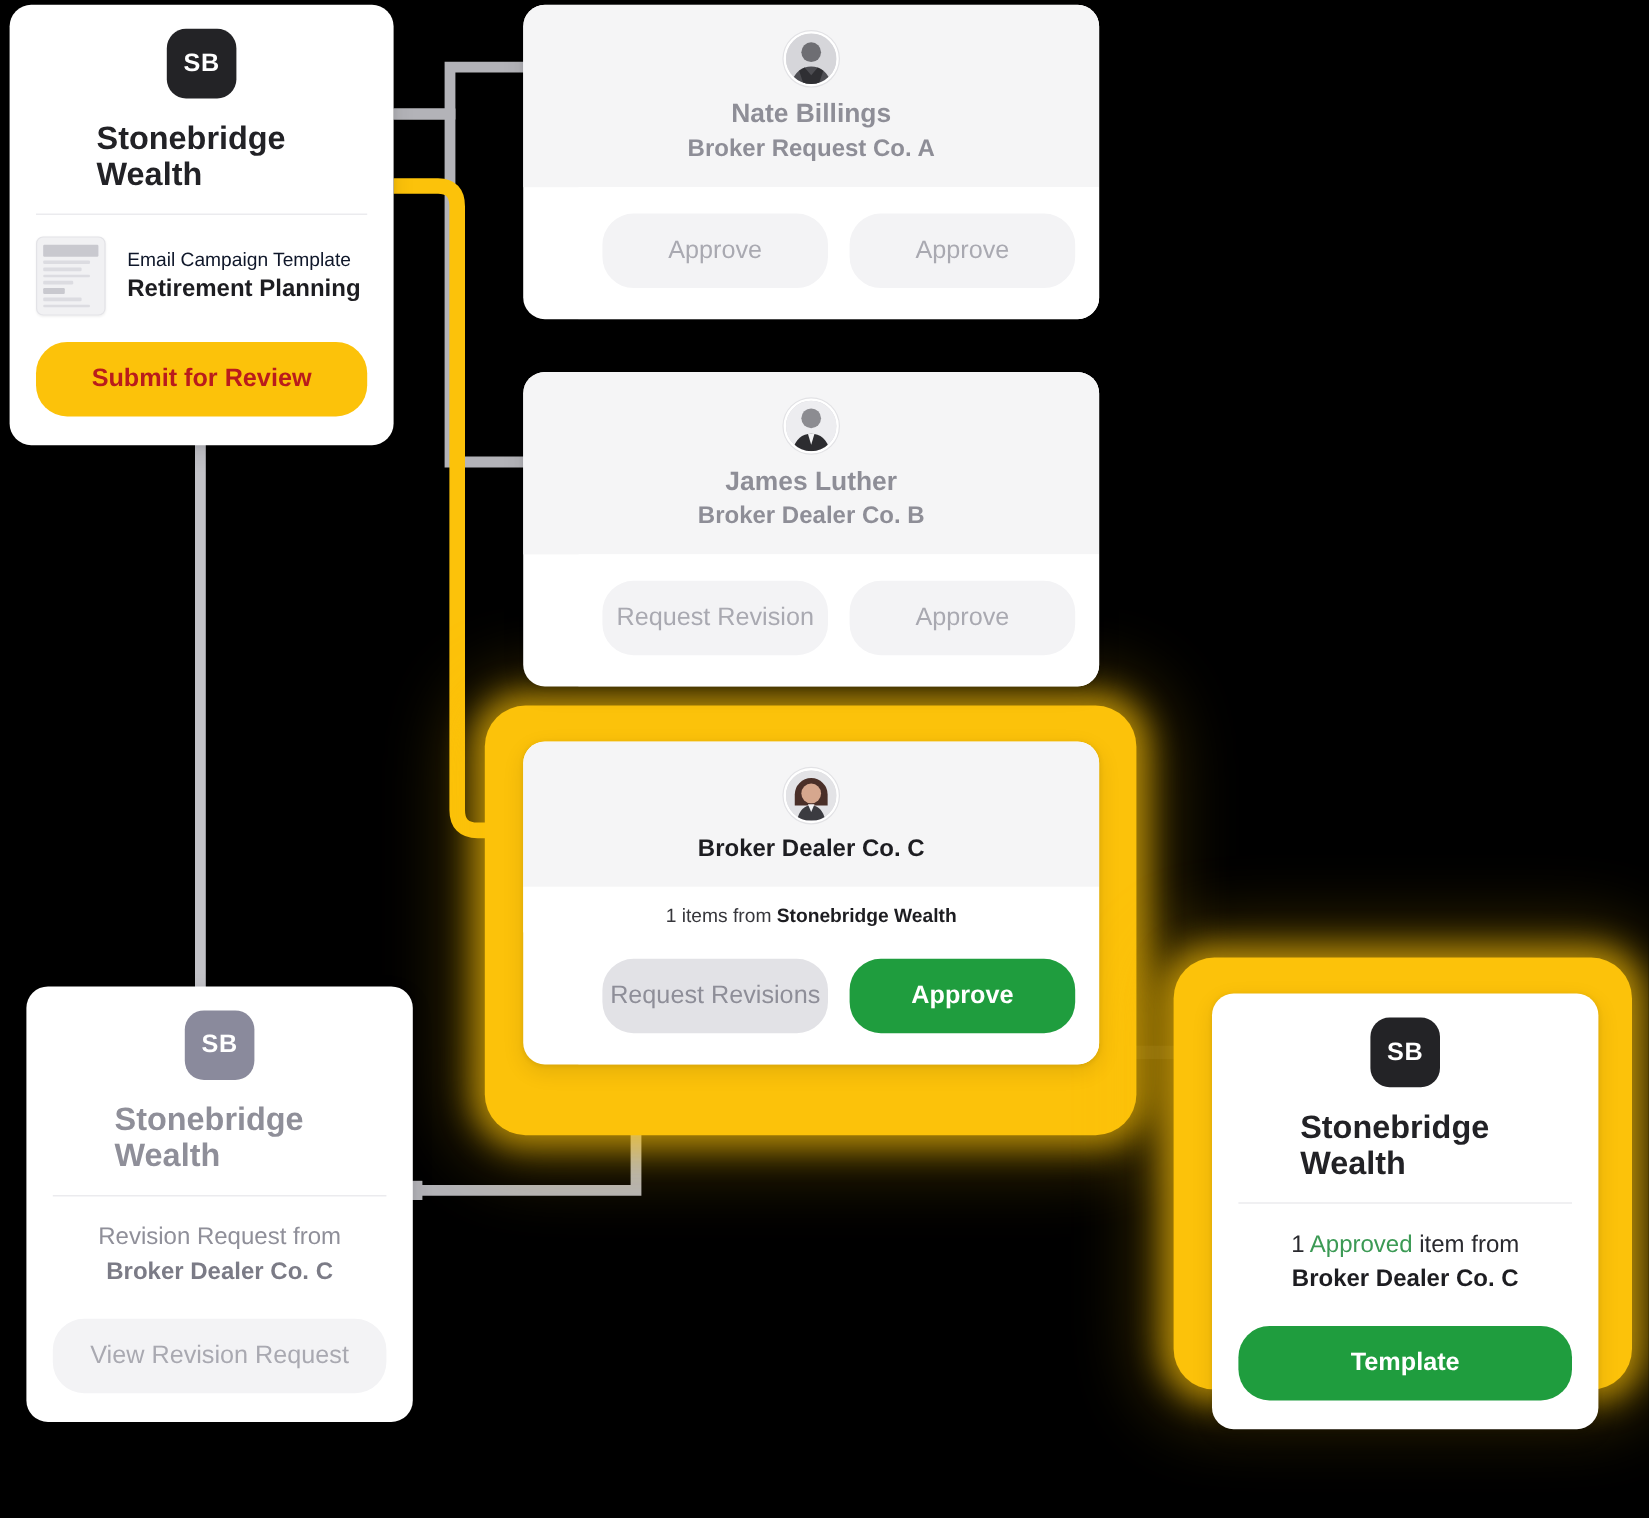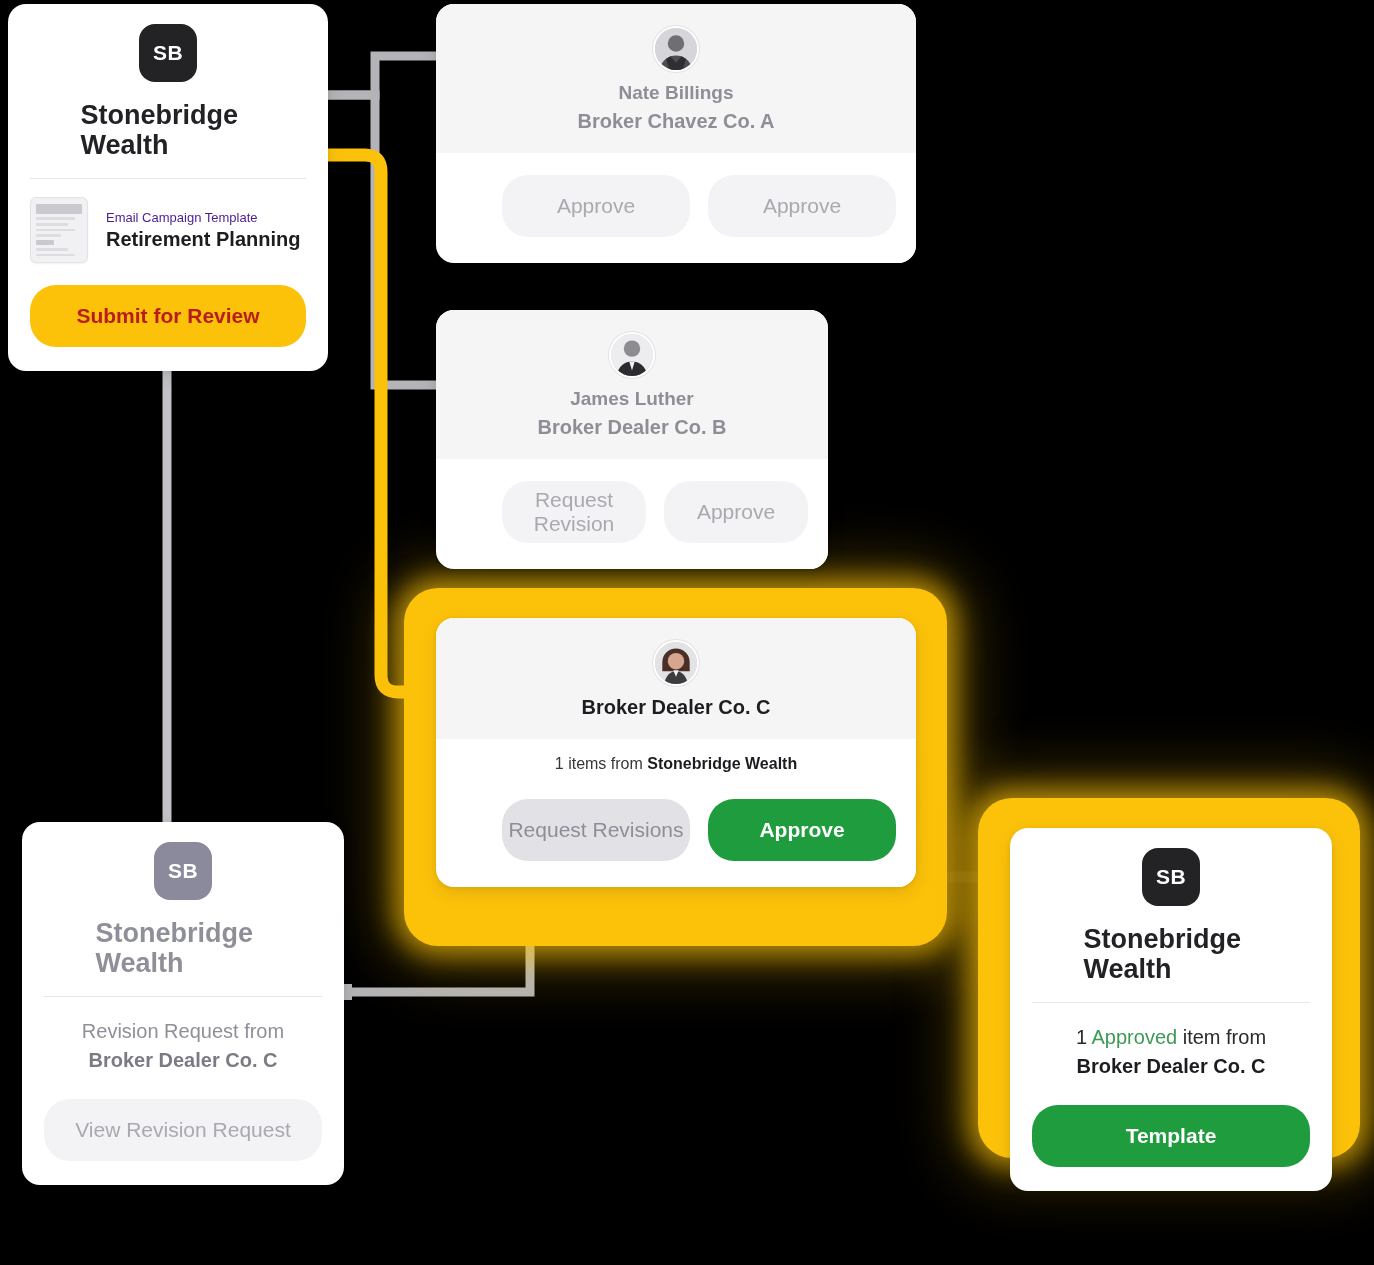--- a/index.html
+++ b/index.html
@@ -91,22 +91,22 @@
     gap: 3px;
     box-shadow: 0 1px 2px rgba(0,0,0,0.06);
   }
   .doc-thumb i { display:block; background:#dcdce1; border-radius:1px; height:3px; }
   .doc-thumb i.head { height: 11px; background: #c9c9cf; }
   .doc-thumb i.w70 { width: 70%; }
   .doc-thumb i.w55 { width: 55%; }
   .doc-thumb i.w85 { width: 85%; }
   .doc-thumb i.w40 { width: 40%; background:#c9c9cf; height:6px; }
   .doc-meta-sub {
-    font-size: 13px;
-    color: #4c1d95;
+    font-size: 16px;
+    color: #0f172a;
     line-height: 1.35;
   }
   .doc-meta-title {
     font-size: 20px;
     font-weight: 700;
     color: #1d1d21;
     line-height: 1.3;
   }
 
   
@@ -151,21 +151,21 @@
     width: 46px; height: 46px;
     border-radius: 50%;
     margin: 0 auto 10px auto;
     border: 2px solid #ffffff;
     box-shadow: 0 0 0 1px #e2e2e5;
     overflow: hidden;
     background: #d9d9dd;
   }
   .avatar svg { display:block; width:100%; height:100%; }
   .rev-name {
-    font-size: 19px;
+    font-size: 22px;
     font-weight: 700;
     color: #8e8e97;
     line-height: 1.15;
   }
   .rev-org {
     font-size: 20px;
     font-weight: 700;
     color: #8e8e97;
     margin-top: 6px;
   }
@@ -208,21 +208,21 @@
     border-radius: 34px;
     background: #fcc20a;
     z-index: 4;
     box-shadow: 0 0 26px 10px rgba(252,194,10,0.62),
                 0 0 60px 22px rgba(252,194,10,0.28);
   }
 
   
   #card-origin      { left: 8px;   top: 4px;    width: 320px; }
   #card-nate        { left: 436px; top: 4px;    width: 480px; }
-  #card-james       { left: 436px; top: 310px;  width: 392px; }
+  #card-james       { left: 436px; top: 310px;  width: 480px; }
   #glow-serena      { left: 404px; top: 588px;  width: 543px; height: 358px; }
   #card-serena      { left: 436px; top: 618px;  width: 480px; }
   #card-revision    { left: 22px;  top: 822px;  width: 322px; }
   #glow-publish     { left: 978px; top: 798px;  width: 382px; height: 360px; }
   #card-publish     { left: 1010px;top: 828px;  width: 322px; }
 </style>
 </head>
 <body>
 
 <div id="stage">
@@ -273,21 +273,21 @@
     <div class="reviewer-head">
       <div class="avatar">
         <svg viewBox="0 0 46 46" aria-hidden="true">
           <rect width="46" height="46" fill="#d6d6da"></rect>
           <circle cx="23" cy="17" r="9" fill="#6e6e73"></circle>
           <path d="M5 46c2-11 10-16 18-16s16 5 18 16z" fill="#4d4d52"></path>
           <path d="M17 31l6 7 6-7 5 3-4 12H16l-4-12z" fill="#2f2f33"></path>
         </svg>
       </div>
       <div class="rev-name">Nate Billings</div>
-      <div class="rev-org">Broker Chavez Co. A</div>
+      <div class="rev-org">Broker Request Co. A</div>
     </div>
     <div class="reviewer-actions">
       <div class="btn btn-ghost">Approve</div>
       <div class="btn btn-ghost">Approve</div>
     </div>
   </div>
 
   <div class="card" id="card-james">
     <div class="reviewer-head">
       <div class="avatar">

